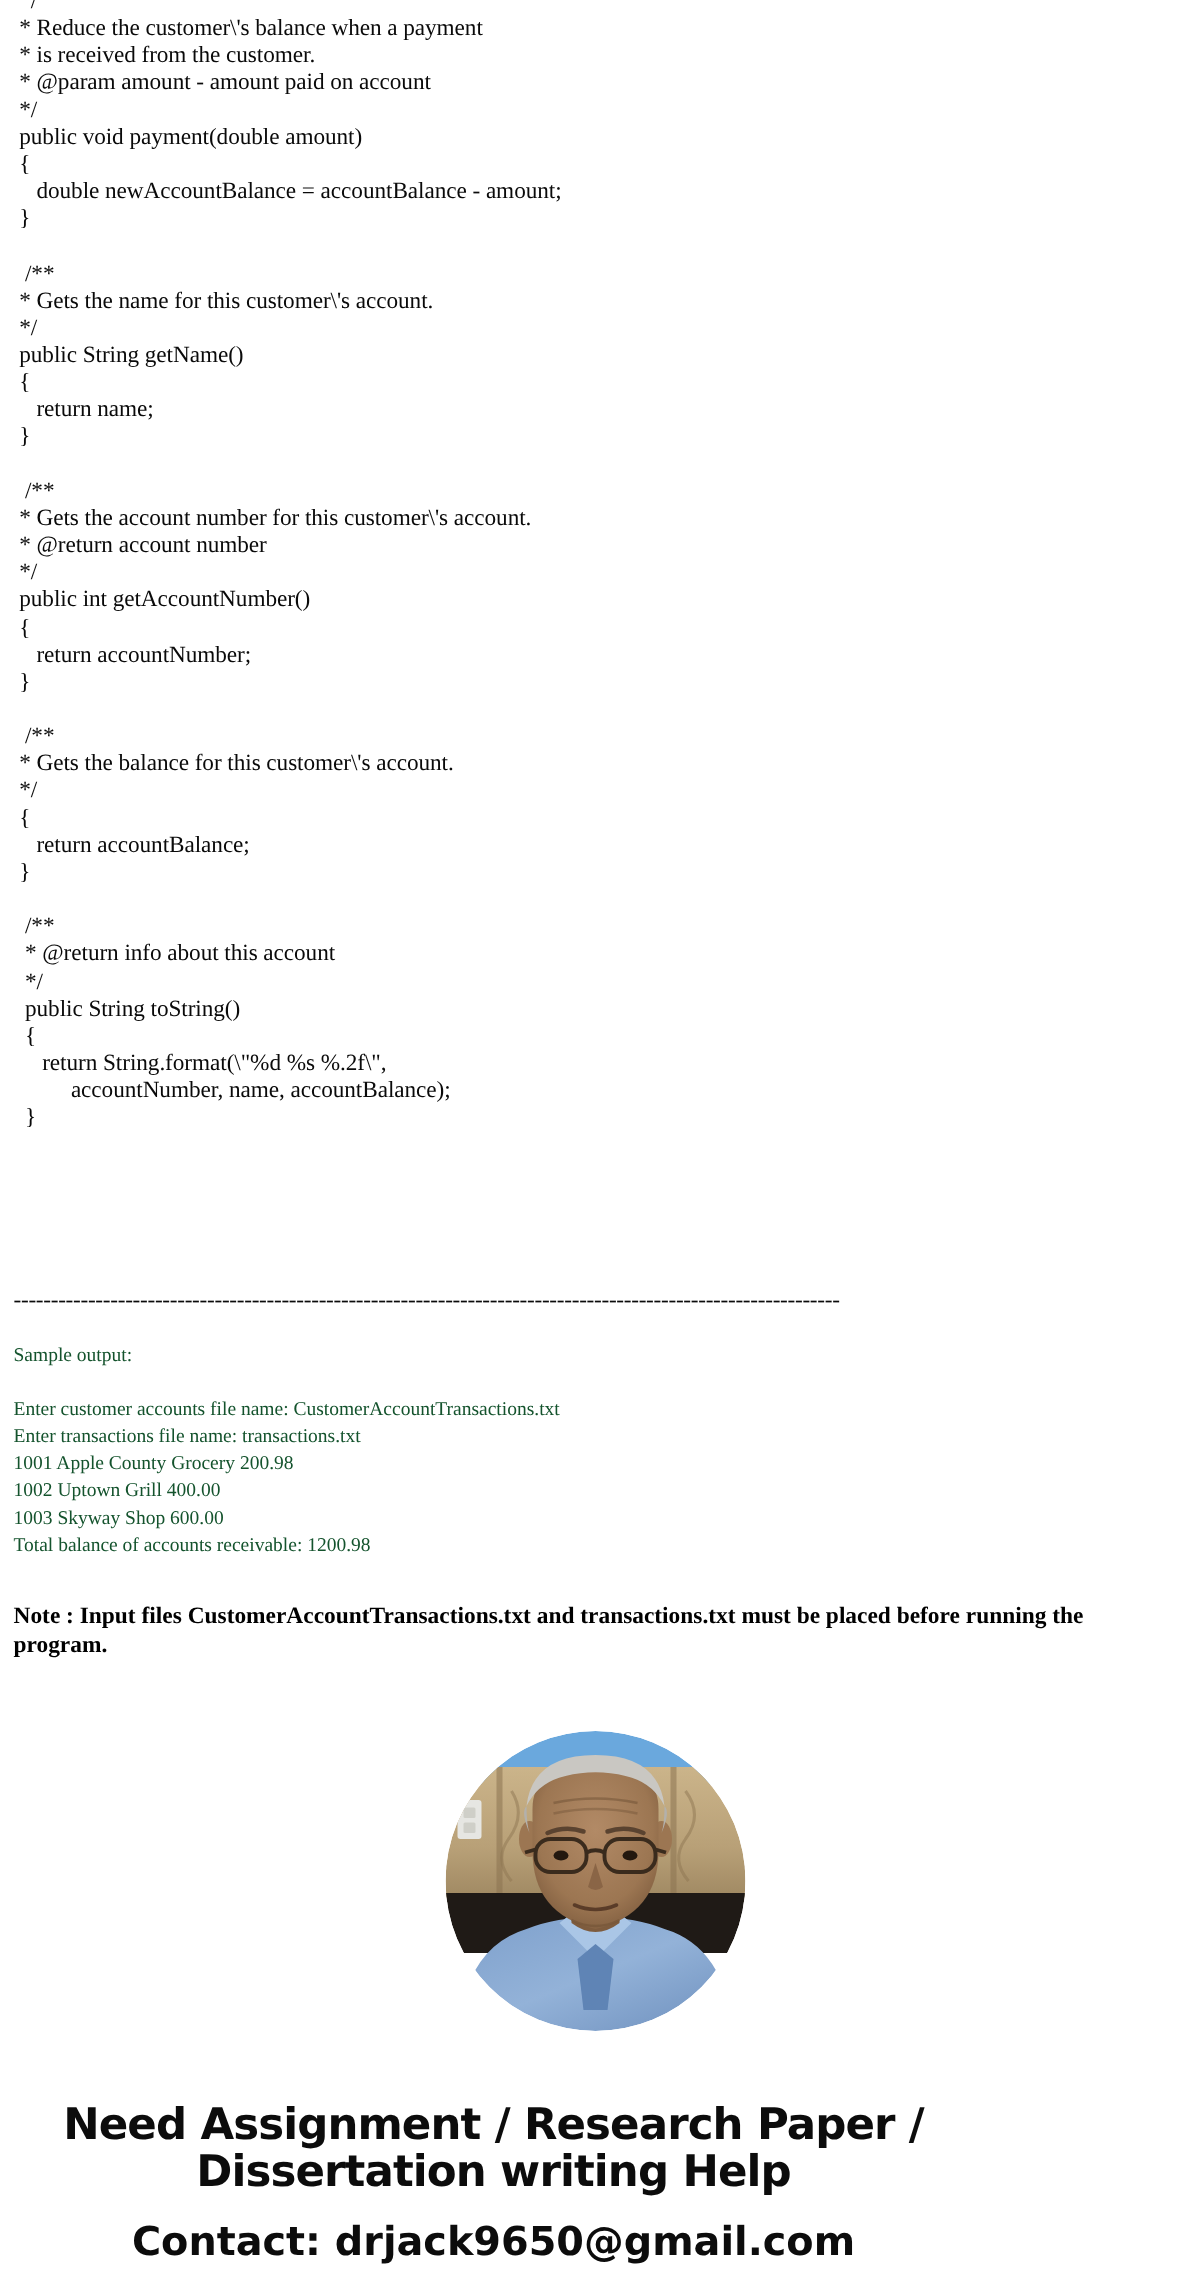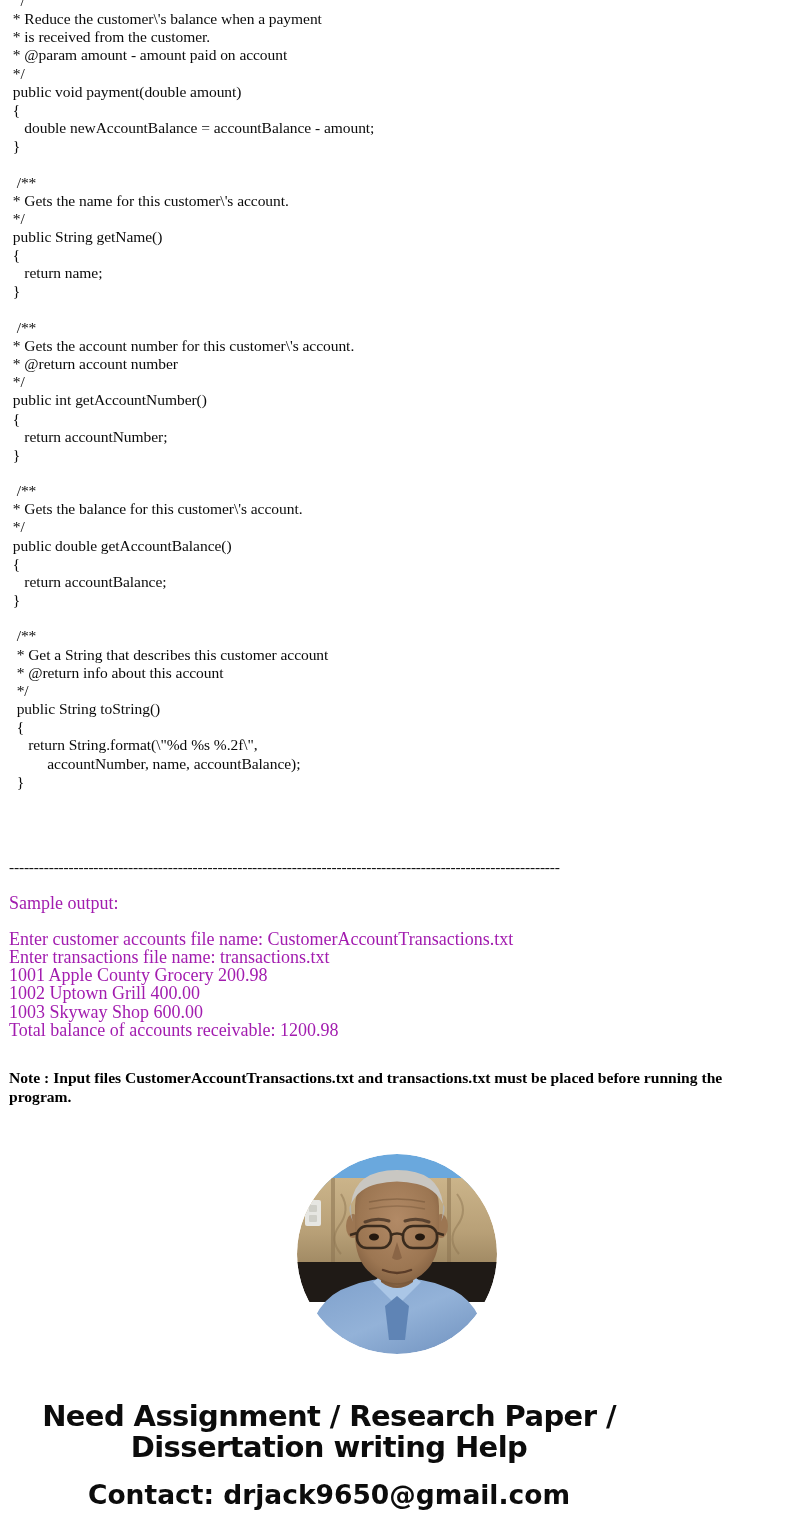--- a/index.html
+++ b/index.html
@@ -57,24 +57,24 @@
 
   
   #sample-output {
     position: absolute;
     left: 9px;
     top: 894px;
     width: 760px;
   }
   .out-line {
     font-family: "Liberation Serif", "DejaVu Serif", serif;
-    font-size: 18px;
+    font-size: 13px;
     line-height: 18.1px;
     white-space: pre;
-    color: #a21caf;
+    color: #14532d;
   }
   .out-line.gap {
     height: 18.1px;
   }
 
   
   #note-block {
     position: absolute;
     left: 9px;
     top: 1069px;
@@ -154,27 +154,25 @@
   <div class="code-line"> * @return account number</div>
   <div class="code-line"> */</div>
   <div class="code-line"> public int getAccountNumber()</div>
   <div class="code-line"> {</div>
   <div class="code-line">    return accountNumber;</div>
   <div class="code-line"> }</div>
   <div class="code-line blank"></div>
   <div class="code-line">  /**</div>
   <div class="code-line"> * Gets the balance for this customer\'s account.</div>
   <div class="code-line"> */</div>
-  <div class="code-line"> public double getAccountBalance()</div>
   <div class="code-line"> {</div>
   <div class="code-line">    return accountBalance;</div>
   <div class="code-line"> }</div>
   <div class="code-line blank"></div>
   <div class="code-line">  /**</div>
-  <div class="code-line">  * Get a String that describes this customer account</div>
   <div class="code-line">  * @return info about this account</div>
   <div class="code-line">  */</div>
   <div class="code-line">  public String toString()</div>
   <div class="code-line">  {</div>
   <div class="code-line">     return String.format(\"%d %s %.2f\",</div>
   <div class="code-line">          accountNumber, name, accountBalance);</div>
   <div class="code-line">  }</div>
 </div>
 
 <div id="divider-row">

